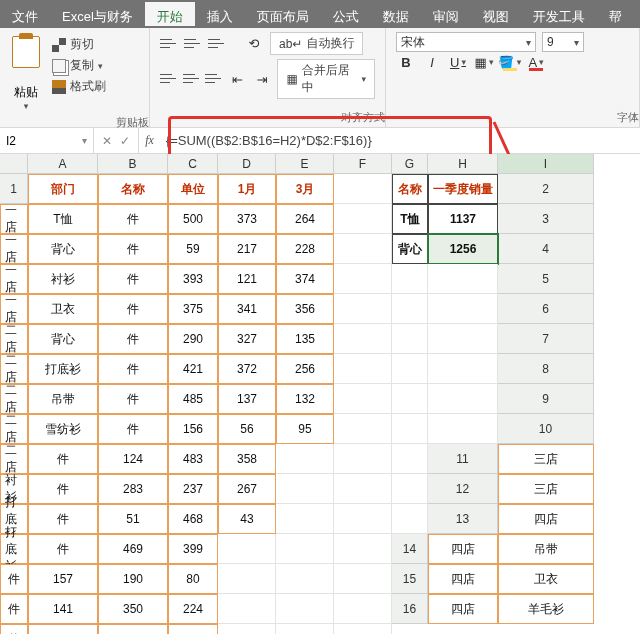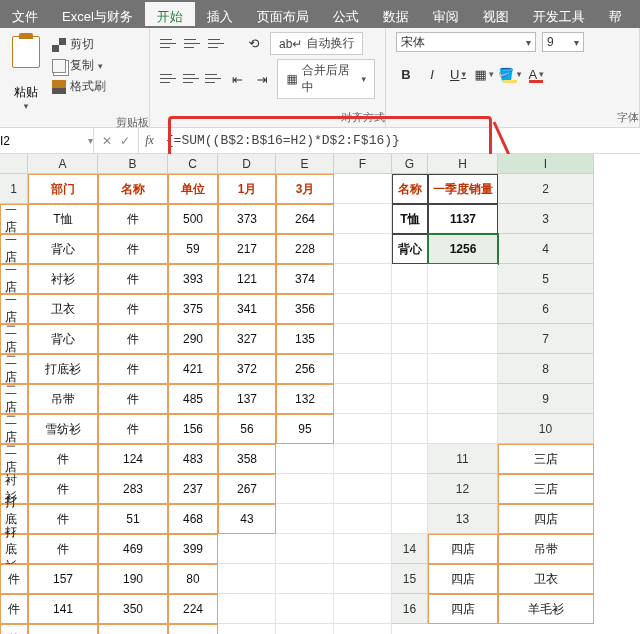--- a/index.html
+++ b/index.html
@@ -74,21 +74,21 @@
     width:18px; height:14px; border:none;
     background:
       linear-gradient(#555,#555) 0 2px/12px 1px no-repeat,
       linear-gradient(#555,#555) 0 6px/16px 1px no-repeat,
       linear-gradient(#555,#555) 0 10px/10px 1px no-repeat;
   }
   .big-btn {
     border:1px solid #ccc; background:#fff; padding:2px 8px; font-size:12px;
     display:flex; align-items:center; gap:4px; color:#444;
   }
-  .font-body { flex-direction:column; gap:12px; padding:4px 10px;}
+  .font-body { flex-direction:column; gap:0; padding:4px 10px;}
   .font-row { display:flex; gap:6px; align-items:center;}
   .sel {
     border:1px solid #bbb; background:#fff; height:20px; font-size:12px; padding:0 18px 0 4px;
     position:relative; display:flex; align-items:center; color:#333;
   }
   .sel::after { content:"▾"; position:absolute; right:4px; color:#555; font-size:10px;}
   .fbtn {
     width:20px; height:20px; display:flex; align-items:center; justify-content:center;
     font-size:13px; color:#333; border:1px solid transparent;
   }
@@ -101,27 +101,27 @@
     border-radius:4px;
     pointer-events:none;
   }
   .arrow-svg { position:absolute; pointer-events:none; }
   
   .fx-row {
     display:flex; align-items:center; height:26px; border-bottom:1px solid #d9d9d9;
     background:#fff; font-size:12px;
   }
   .namebox {
-    width:94px; border-right:1px solid #d9d9d9; padding:0 0; display:flex; align-items:center;
+    width:94px; border-right:1px solid #d9d9d9; padding:0 6px; display:flex; align-items:center;
     justify-content:space-between; height:100%;
   }
   .namebox span.dd { color:#888; font-size:10px;}
   .fx-btns { display:flex; align-items:center; gap:8px; padding:0 8px; color:#888; border-right:1px solid #d9d9d9; height:100%;}
   .fx-label { font-style:italic; font-family: "Times New Roman", serif; color:#555; padding:0 6px;}
-  .formula-input { flex:1; padding:0 6px; color:#444; font-family: Liberation Mono, monospace; font-size:13px;}
+  .formula-input { flex:1; padding:0 6px; color:#444; font-family: Liberation Sans, sans-serif; font-size:13px;}
   
   .grid { display:grid; position:relative; }
   .colhdr, .rowhdr, .corner {
     background:#eef1ee; border-right:1px solid #cfcfcf; border-bottom:1px solid #cfcfcf;
     display:flex; align-items:center; justify-content:center; color:#333; font-size:12px;
   }
   .corner { background:#eef1ee;}
   .cell {
     border-right:1px solid #e3e3e3; border-bottom:1px solid #e3e3e3;
     display:flex; align-items:center; justify-content:center;

